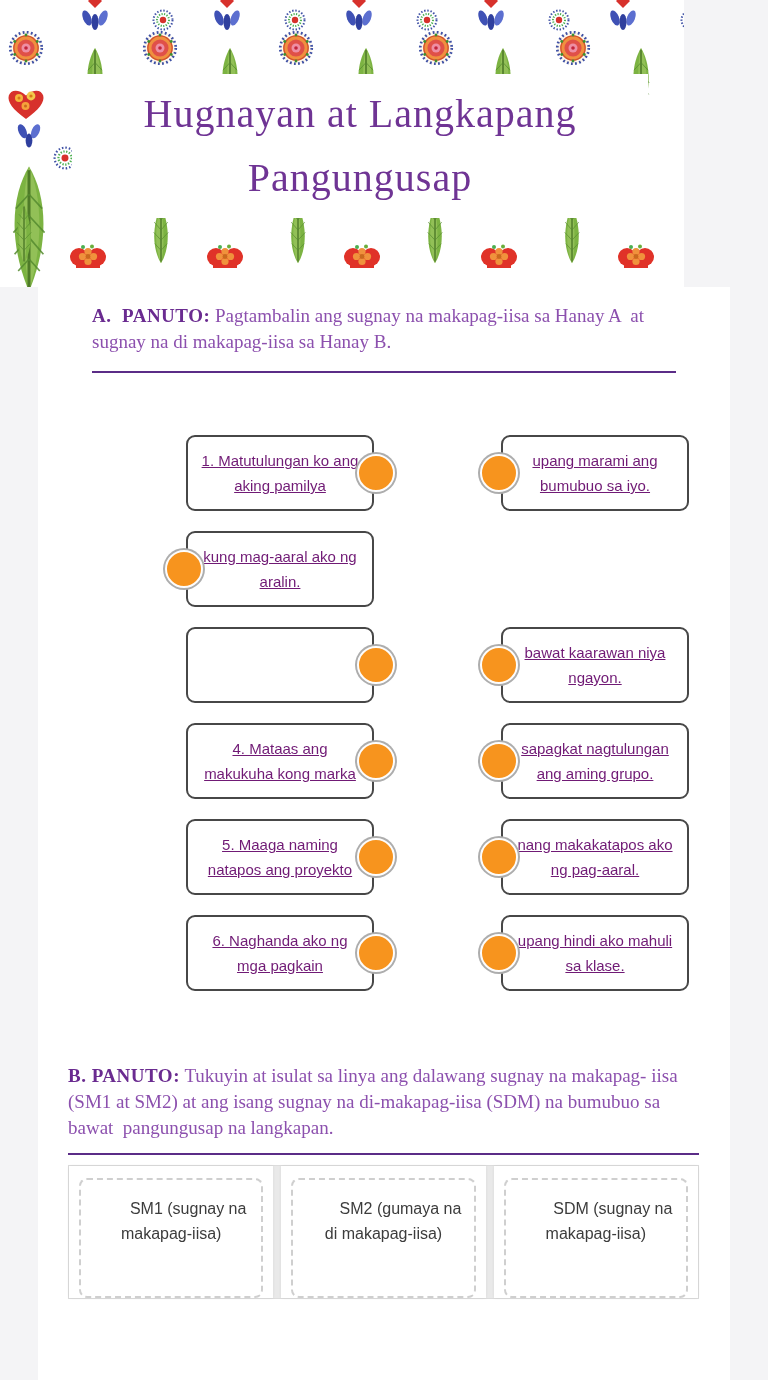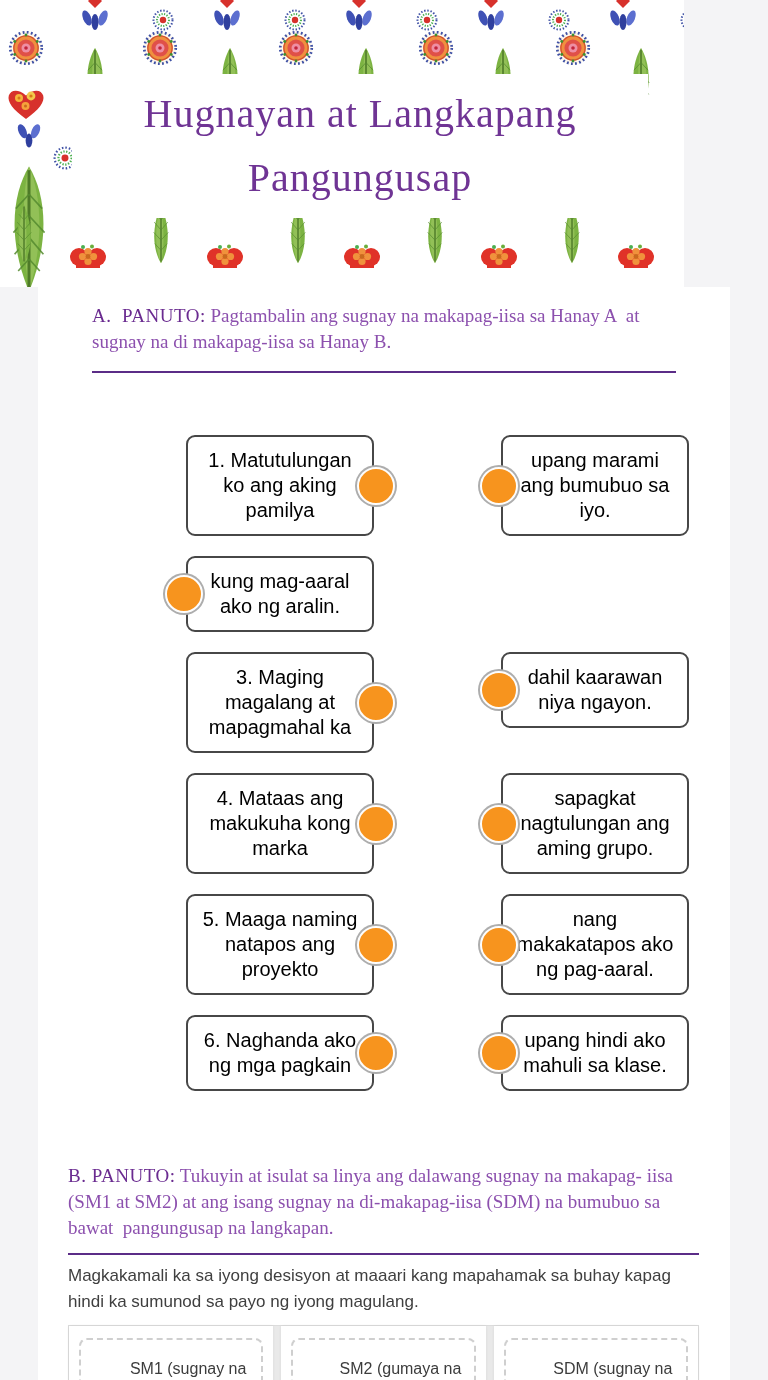--- a/index.html
+++ b/index.html
@@ -13,32 +13,32 @@
   .title-banner { position:absolute; left:72px; top:74px; width:576px; min-height:144px;
                   background:#ffffff; display:flex; align-items:center; justify-content:center; }
   h1.title { font-family:cursive; font-weight:400; font-size:40px; line-height:64px;
              color:#6F3494; text-align:center; letter-spacing:1px; padding:4px 6px; }
 
   
   .card { position:relative; margin:0 38px; width:692px; height:1093px; background:#ffffff; overflow:hidden; }
 
   .section-a { padding:16px 16px 0 54px; }
   .panuto { max-width:568px; }
-  .panuto-label { font-family:cursive; font-weight:400; font-size:19px; color:#6A2B90;
+  .panuto-label { font-family:cursive; font-weight:700; font-size:19px; color:#6A2B90;
                   letter-spacing:.5px; white-space:pre-wrap;margin-top:20px; }
   .panuto-text { font-family:cursive; font-size:19px; line-height:26px; color:#8C50AE; white-space:pre-wrap; }
   .rule { border-top:2px solid #5B2C87; width:584px; margin-top:16px; }
 
   
   .match-area { margin-top:62px; }
   .match-row { display:flex; align-items:flex-start; gap:127px; margin-left:94px; margin-bottom:20px; }
   .match-box { position:relative; width:188px; min-height:76px; background:#fff;
                border:2px solid #474747; border-radius:9px; padding:11px 12px;
                display:flex; align-items:center; justify-content:center; }
-  .box-text { font-size:20px; line-height:25px; color:#000000; text-align:center; }
+  .box-text { font-size:15px; line-height:25px; color:#701a75; text-align:center;text-decoration:underline; }
   .dot { position:absolute; top:50%; transform:translateY(-50%); width:38px; height:38px;
          border-radius:50%; background:#F7941E; border:2px solid #FDFDFD;
          box-shadow:0 0 0 2px #ADADAD; z-index:2; cursor:pointer; }
   .dot-right { right:-23px; }
   .dot-left  { left:-23px; }
 
   
   .section-b { margin-top:72px; padding:0 30px; }
   .panuto-b { max-width:640px; }
   .rule-b { width:631px; margin-top:12px; }
@@ -204,26 +204,25 @@
 
           <div class="match-row">
             <div class="match-box right">
               <span class="dot dot-left"></span>
               <span class="box-text">kung mag-aaral ako ng aralin.</span>
             </div>
           </div>
 
           <div class="match-row">
             <div class="match-box left">
-              <span class="box-text">3. Maging magalang at mapagmahal ka</span>
-              <span class="dot dot-right"></span>
-            </div>
-            <div class="match-box right">
-              <span class="dot dot-left"></span>
-              <span class="box-text">dahil kaarawan niya ngayon.</span>
+              <span class="dot dot-right"></span>
+            </div>
+            <div class="match-box right">
+              <span class="dot dot-left"></span>
+              <span class="box-text">bawat kaarawan niya ngayon.</span>
             </div>
           </div>
 
           <div class="match-row">
             <div class="match-box left">
               <span class="box-text">4. Mataas ang makukuha kong marka</span>
               <span class="dot dot-right"></span>
             </div>
             <div class="match-box right">
               <span class="dot dot-left"></span>
@@ -252,21 +251,20 @@
               <span class="box-text">upang hindi ako mahuli sa klase.</span>
             </div>
           </div>
         </div>
     </section>
 
     <section class="section-b">
       <p class="panuto panuto-b"><span class="panuto-label">B. PANUTO:</span><span class="panuto-text"> Tukuyin at isulat sa linya ang dalawang sugnay na makapag- iisa (SM1 at SM2) at ang isang sugnay na di-makapag-iisa (SDM) na bumubuo sa bawat  pangungusap na langkapan.</span></p>
       <div class="rule rule-b"></div>
 
-      <p class="sentence">Magkakamali ka sa iyong desisyon at maaari kang mapahamak sa buhay kapag hindi ka sumunod sa payo ng iyong magulang.</p>
 
       <div class="answer-grid">
 
           <div class="answer-cell">
             <div class="dropzone">
               <span>SM1 (sugnay na makapag-iisa)</span>
             </div>
           </div>
 
           <div class="answer-cell">

